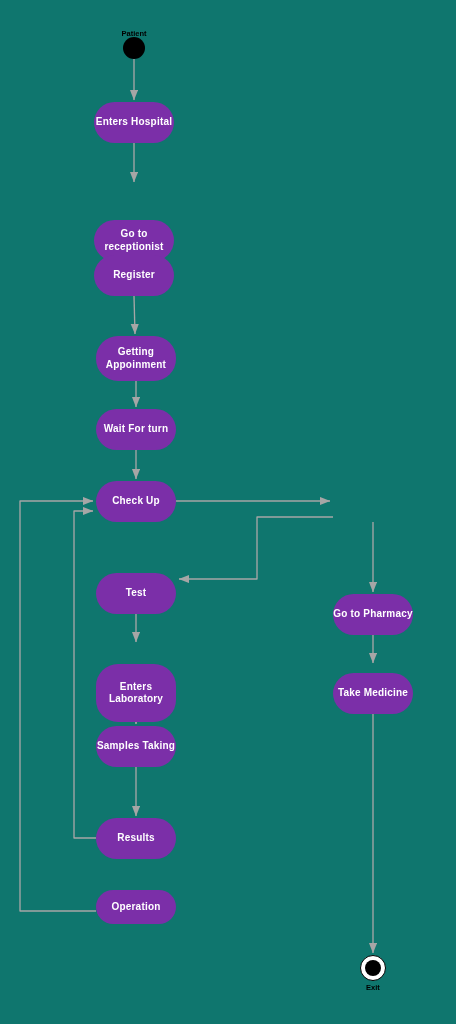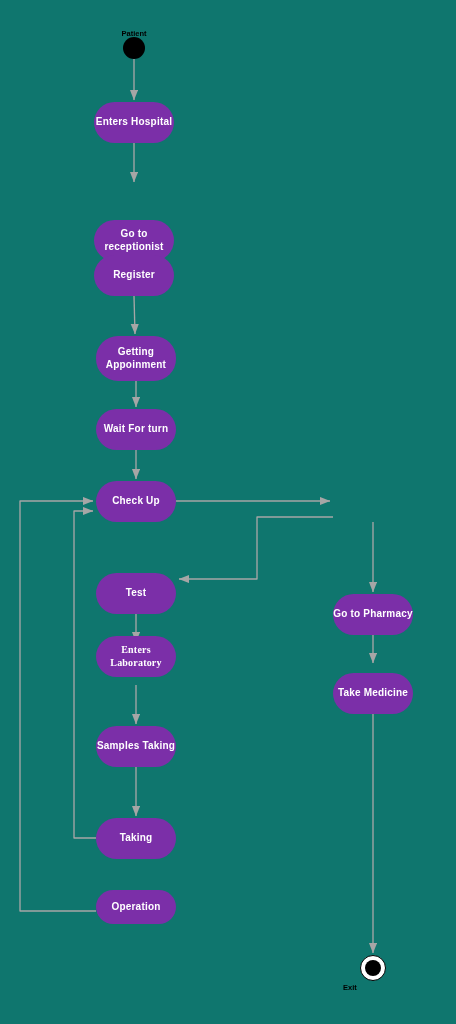--- a/index.html
+++ b/index.html
@@ -78,21 +78,21 @@
     width: 16px;
     height: 16px;
     border-radius: 50%;
     background: #000000;
   }
   .end-label {
     position: absolute;
     font-size: 7.5px;
     font-weight: bold;
     color: #000000;
-    text-align: left;
+    text-align: center;
     z-index: 3;
   }
 </style>
 </head>
 <body>
 
 <div id="diagram">
 
   <svg id="edge-layer" viewBox="0 0 456 1024" width="456" height="1024" xmlns="http://www.w3.org/2000/svg">
     <defs>
@@ -131,25 +131,25 @@
 
   <div class="node" style="left:96px; top:336px; width:80px; height:45px;">Getting
 Appoinment</div>
 
   <div class="node" style="left:96px; top:409px; width:80px; height:41px;">Wait For turn</div>
 
   <div class="node" style="left:96px; top:481px; width:80px; height:41px;">Check Up</div>
 
   <div class="node" style="left:96px; top:573px; width:80px; height:41px;">Test</div>
 
-  <div class="node" style="left:96px; top:636px; width:80px; height:41px;font-family:Liberation Serif, serif;">Enters Laboratory</div>
+  <div class="node" style="left:96px; top:664px; width:80px; height:58px;">Enters Laboratory</div>
 
   <div class="node" style="left:96px; top:726px; width:80px; height:41px;">Samples Taking</div>
 
-  <div class="node" style="left:96px; top:818px; width:80px; height:41px;">Taking</div>
+  <div class="node" style="left:96px; top:818px; width:80px; height:41px;">Results</div>
 
   <div class="node" style="left:96px; top:890px; width:80px; height:34px;">Operation</div>
 
 
   <div class="node" style="left:333px; top:594px; width:80px; height:41px;">Go to Pharmacy</div>
 
   <div class="node" style="left:333px; top:665px; width:80px; height:41px;margin-top:8px;">Take Medicine</div>
 
   <div class="end-node" style="left:360px; top:955px;"></div>
   <div class="end-label" style="left:343px; top:983px; width:60px;">Exit</div>

